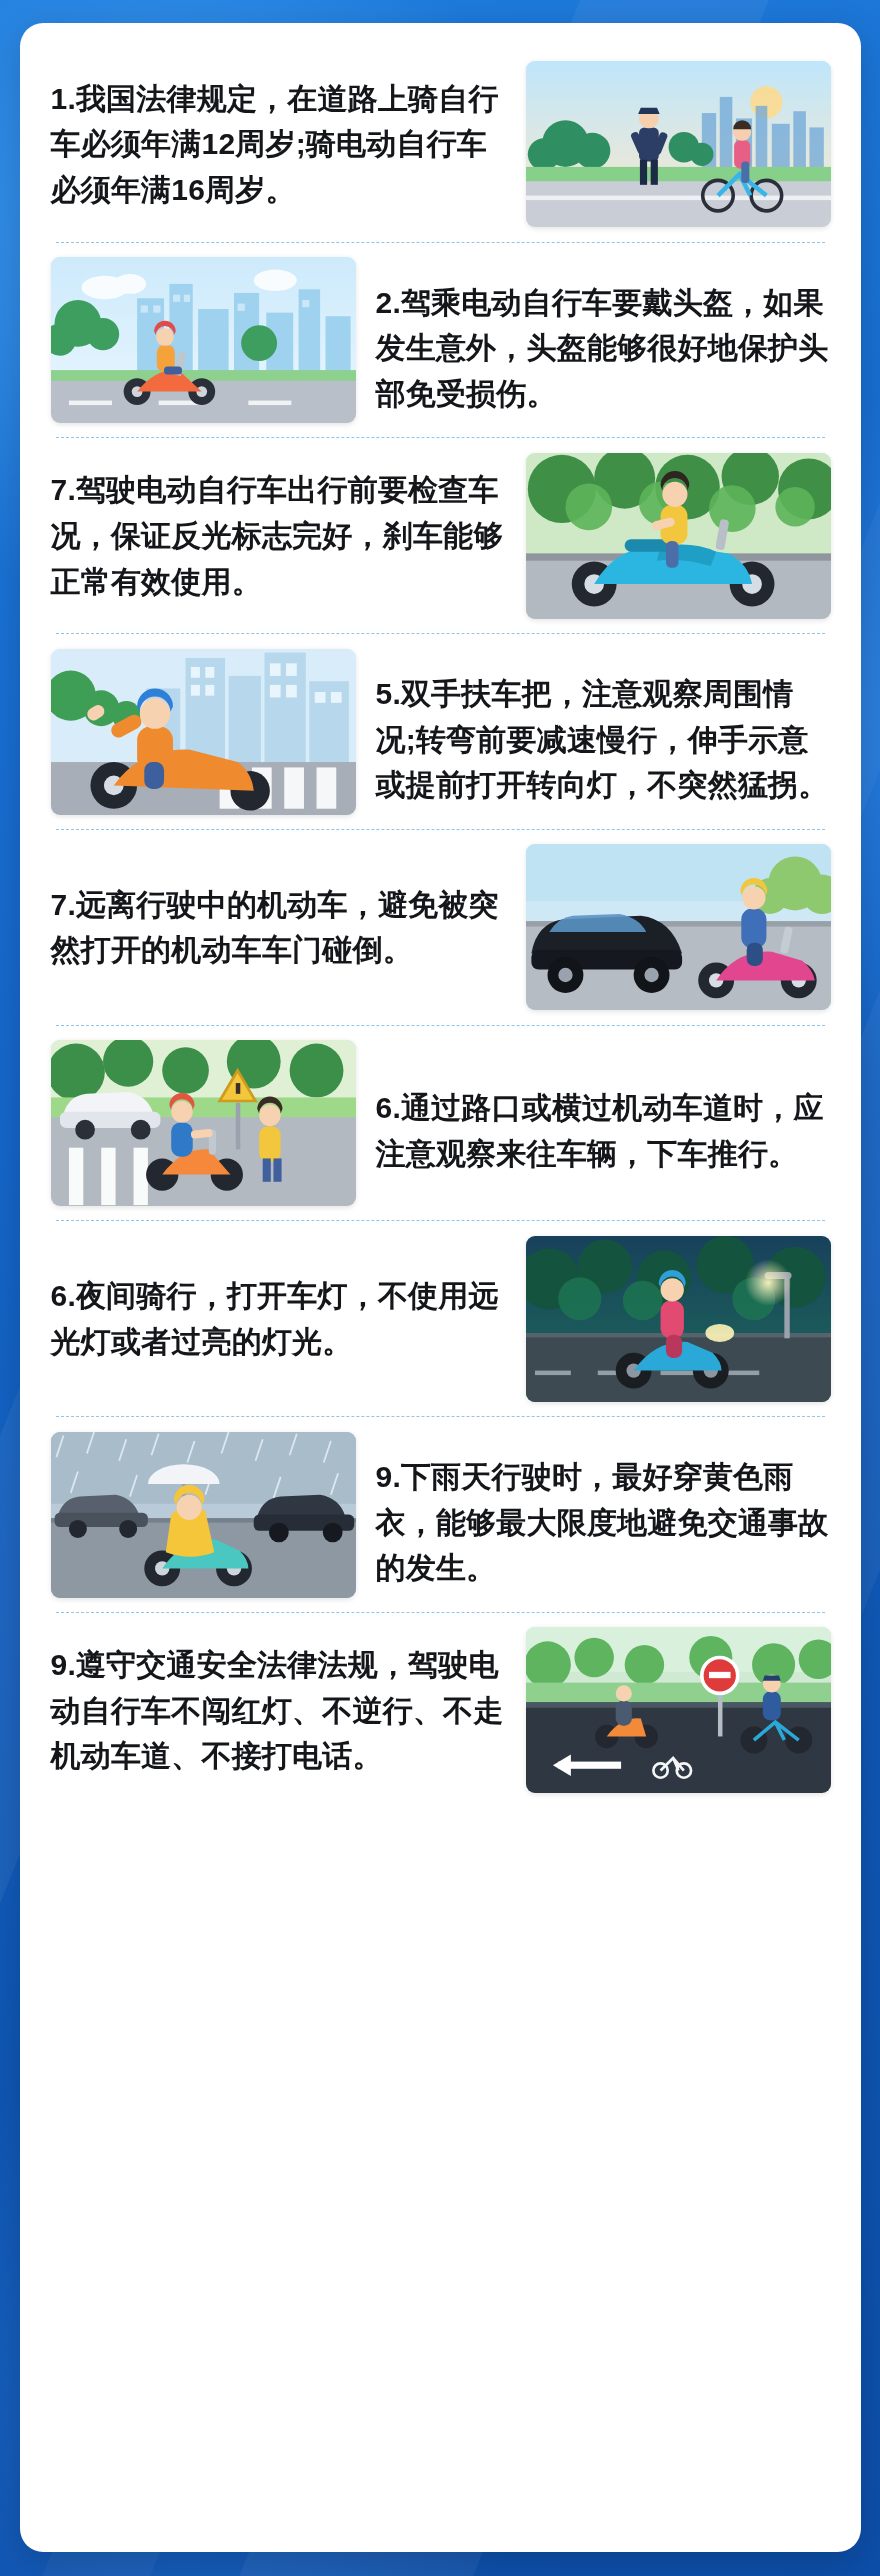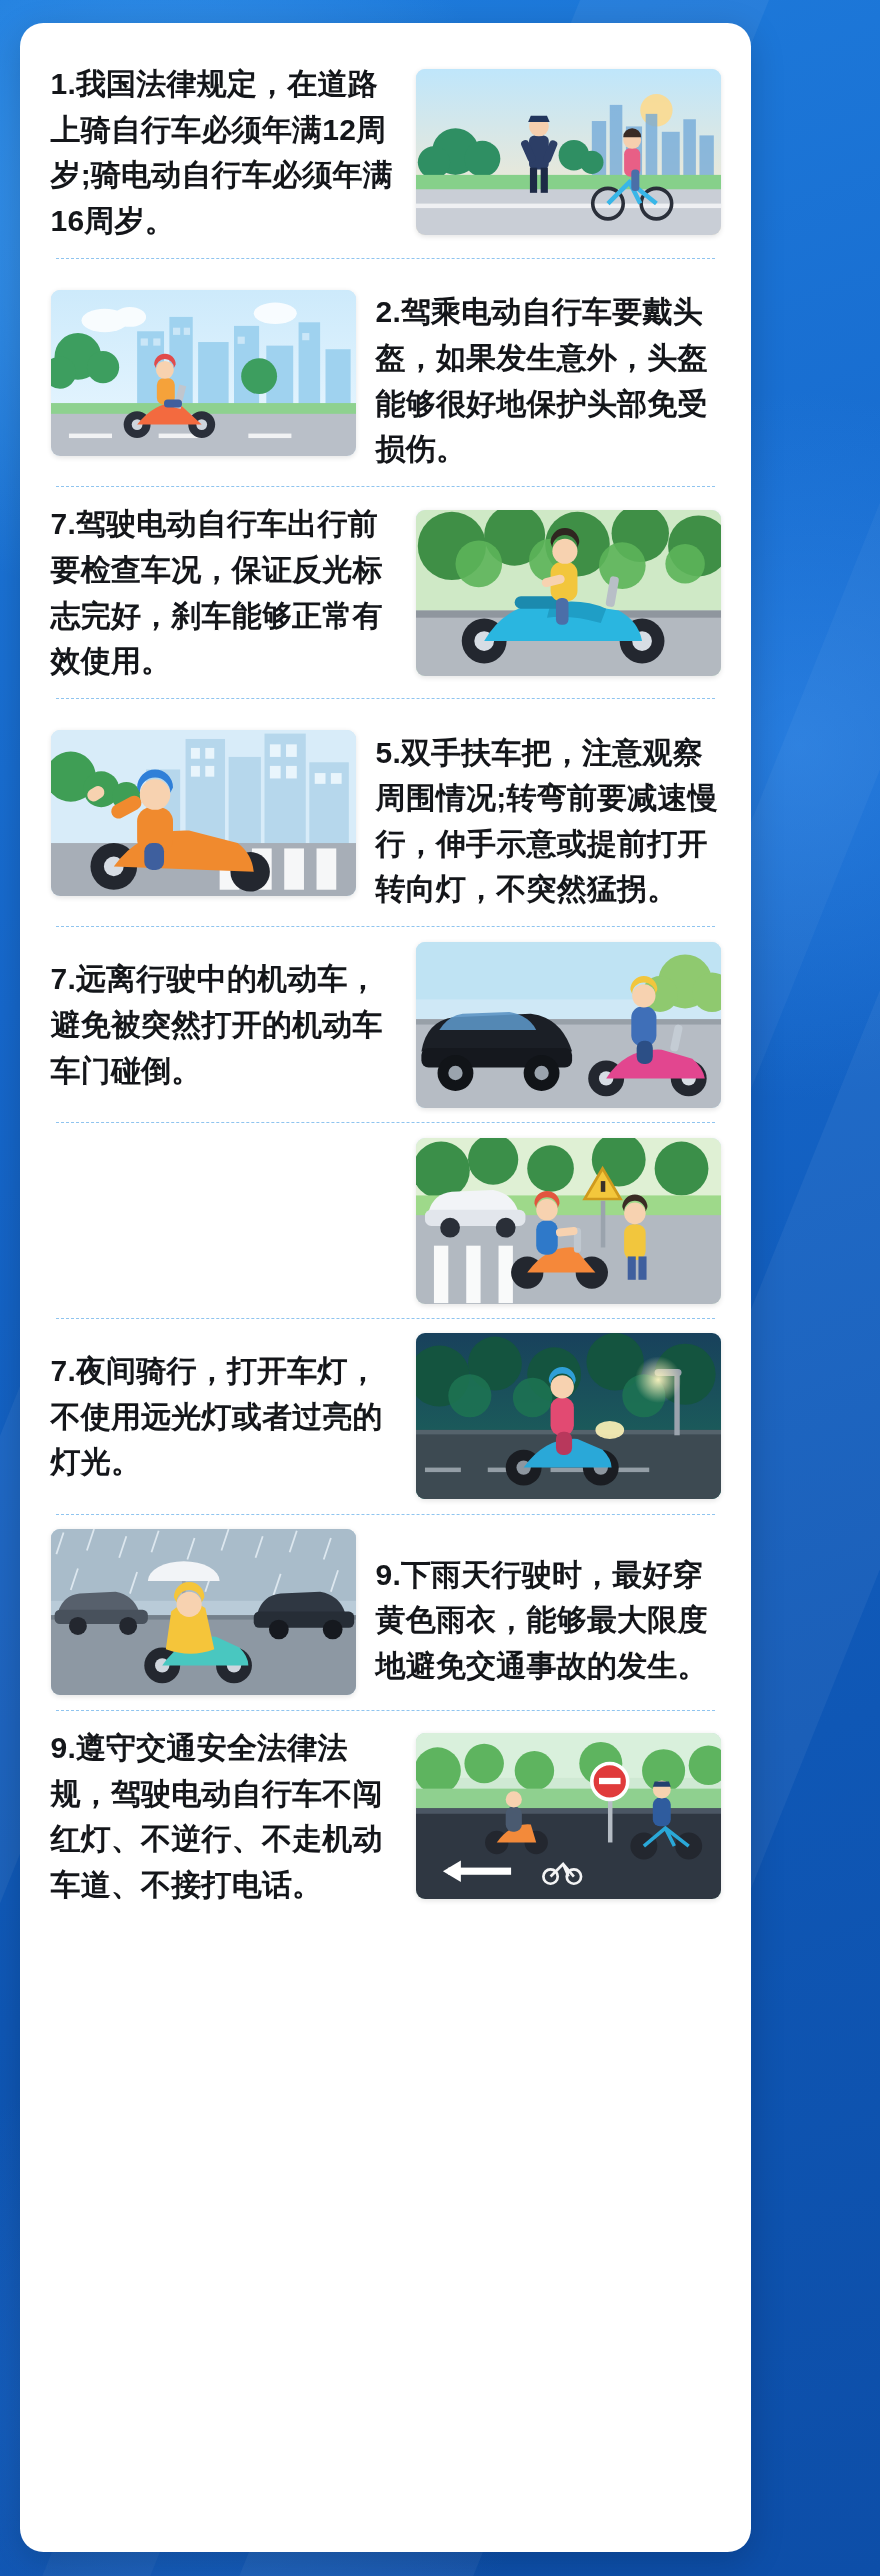--- a/index.html
+++ b/index.html
@@ -48,21 +48,21 @@
   }
   .bg-stripe.s1 { left: 54px;  top: -90px; width: 189px; height: 2784px; }
   .bg-stripe.s2 { left: 557px; top: -90px; width: 108px; height: 2784px; background: rgba(255,255,255,0.04);}
   .bg-stripe.s3 { left: 754px; top: -90px; width: 234px; height: 2784px; background: rgba(255,255,255,0.05);}
 
   
   .card {
     position: absolute;
     left: 20px;
     top: 23.4px;
-    width: 731px;
+    width: 841px;
     height: 2529px;
     background: #ffffff;
     border-radius: 23.4px;
     box-shadow: 0 9px 34px rgba(0,0,0,0.18);
     overflow: hidden;
   }
   .card-inner {
     padding: 23.4px 30.5px 0 30.5px;
   }
 
@@ -402,20 +402,21 @@
             <circle cx="254" cy="60" r="13" fill="#f7d2b0"></circle>
             <path d="M241 58 a13 13 0 0 1 26 0 l2 -5 a15 15 0 0 0 -30 0 z" fill="#f2c63d"></path>
             <rect x="246" y="110" width="18" height="26" rx="8" fill="#2c4f86"></rect>
           </g>
         </svg>
       </div>
     </div>
     <div class="divider"></div>
 
     <div class="item img-left">
+      <div class="txt">6.通过路口或横过机动车道时，应注意观察来往车辆，下车推行。</div>
       <div class="thumb">
         <svg viewBox="0 0 340 185" preserveAspectRatio="none">
           <rect width="340" height="185" fill="#dff0d4"></rect>
           <g fill="#3b8f49">
             <circle cx="28" cy="36" r="32"></circle>
               <circle cx="86" cy="24" r="28"></circle>
               <circle cx="150" cy="34" r="26"></circle>
             <circle cx="226" cy="24" r="30"></circle>
               <circle cx="296" cy="34" r="30"></circle>
           </g>
@@ -456,21 +457,21 @@
             <path d="M232 82 a12 12 0 0 1 24 0 l2 -5 a14 14 0 0 0 -28 0 z" fill="#3a2b24"></path>
             <rect x="236" y="132" width="9" height="26" fill="#3f5f9e"></rect>
             <rect x="248" y="132" width="9" height="26" fill="#3f5f9e"></rect>
           </g>
         </svg>
       </div>
     </div>
     <div class="divider"></div>
 
     <div class="item img-right">
-      <div class="txt">7.夜间骑行，打开车灯，不使用远光灯或者过亮的灯光。</div>
+      <div class="txt">6.夜间骑行，打开车灯，不使用远光灯或者过亮的灯光。</div>
       <div class="thumb">
         <svg viewBox="0 0 340 185" preserveAspectRatio="none">
           <defs>
             <linearGradient id="night" x1="0" y1="0" x2="0" y2="1">
               <stop offset="0" stop-color="#18415c"></stop>
                 <stop offset="1" stop-color="#1d6b59"></stop>
             </linearGradient>
             <radialGradient id="lamp" cx="0.5" cy="0.5" r="0.5">
               <stop offset="0" stop-color="#fff6c2" stop-opacity="0.95"></stop>
               <stop offset="1" stop-color="#fff6c2" stop-opacity="0"></stop>

